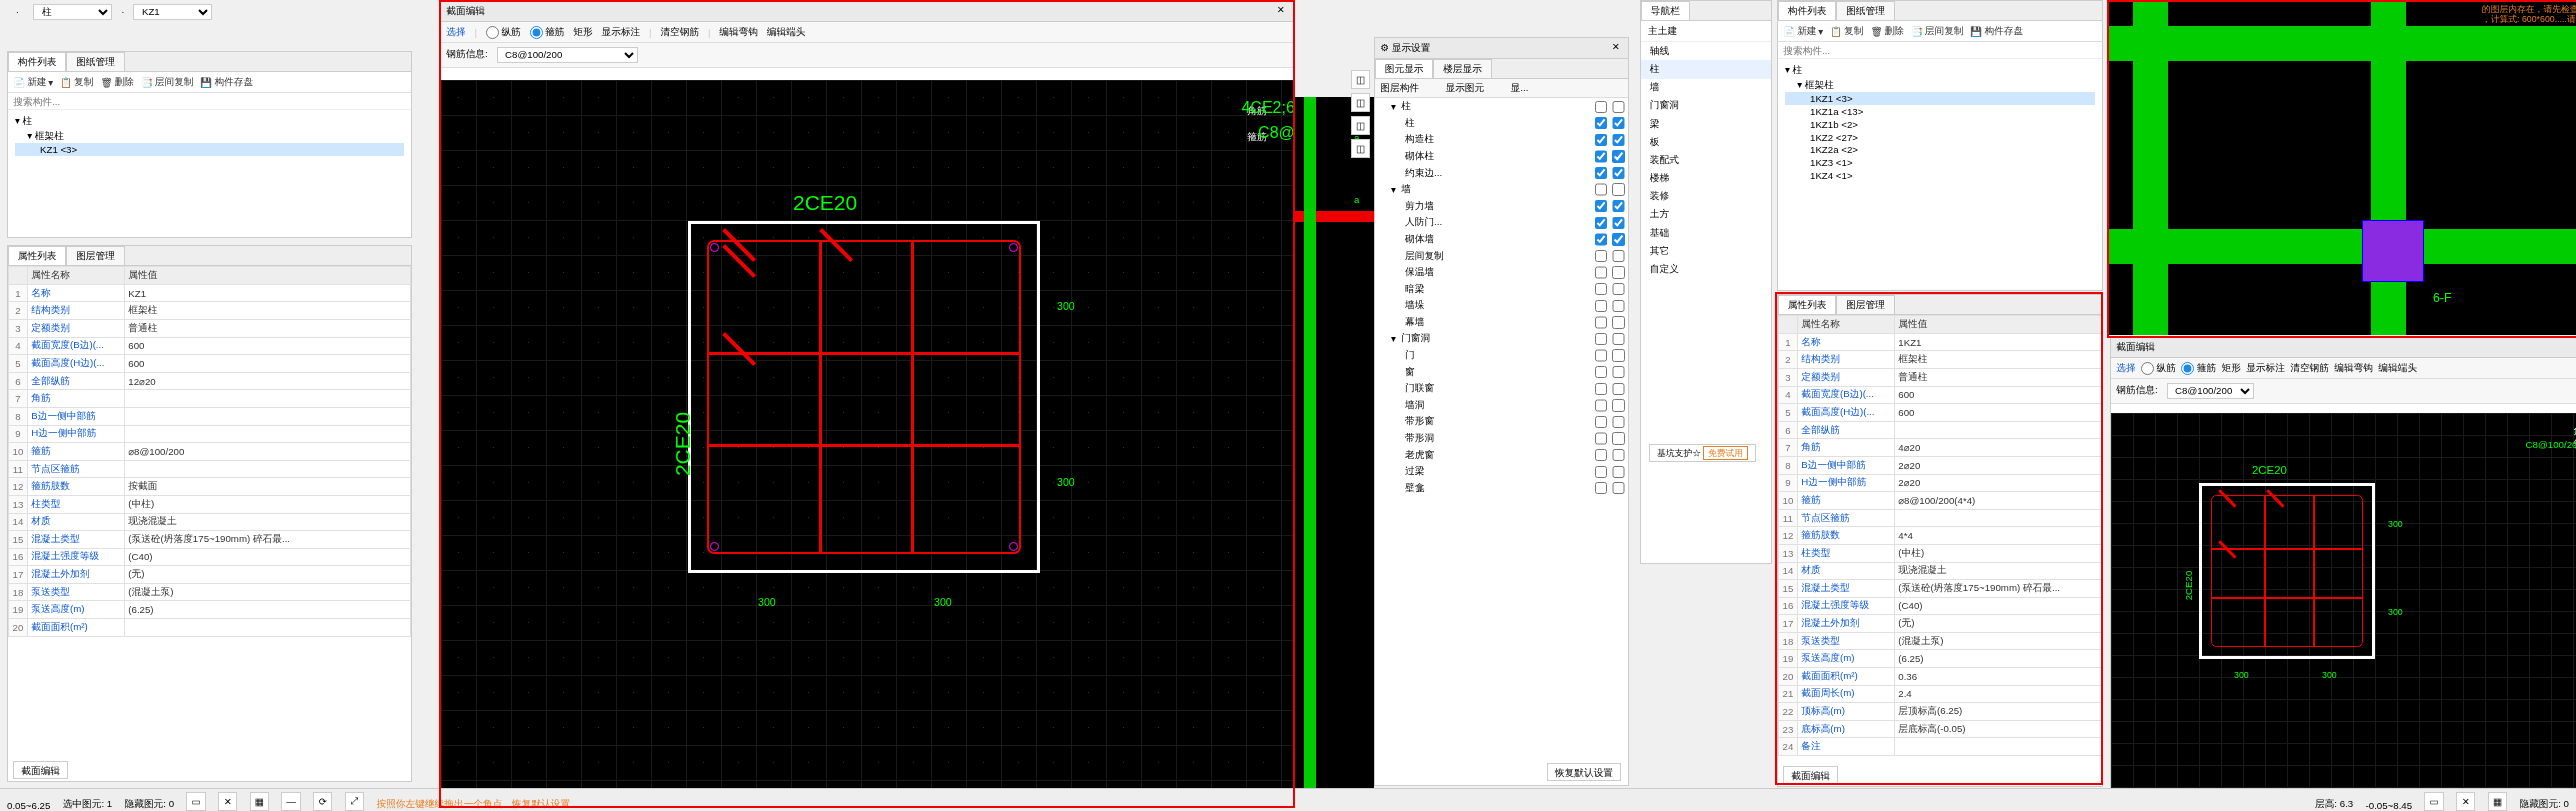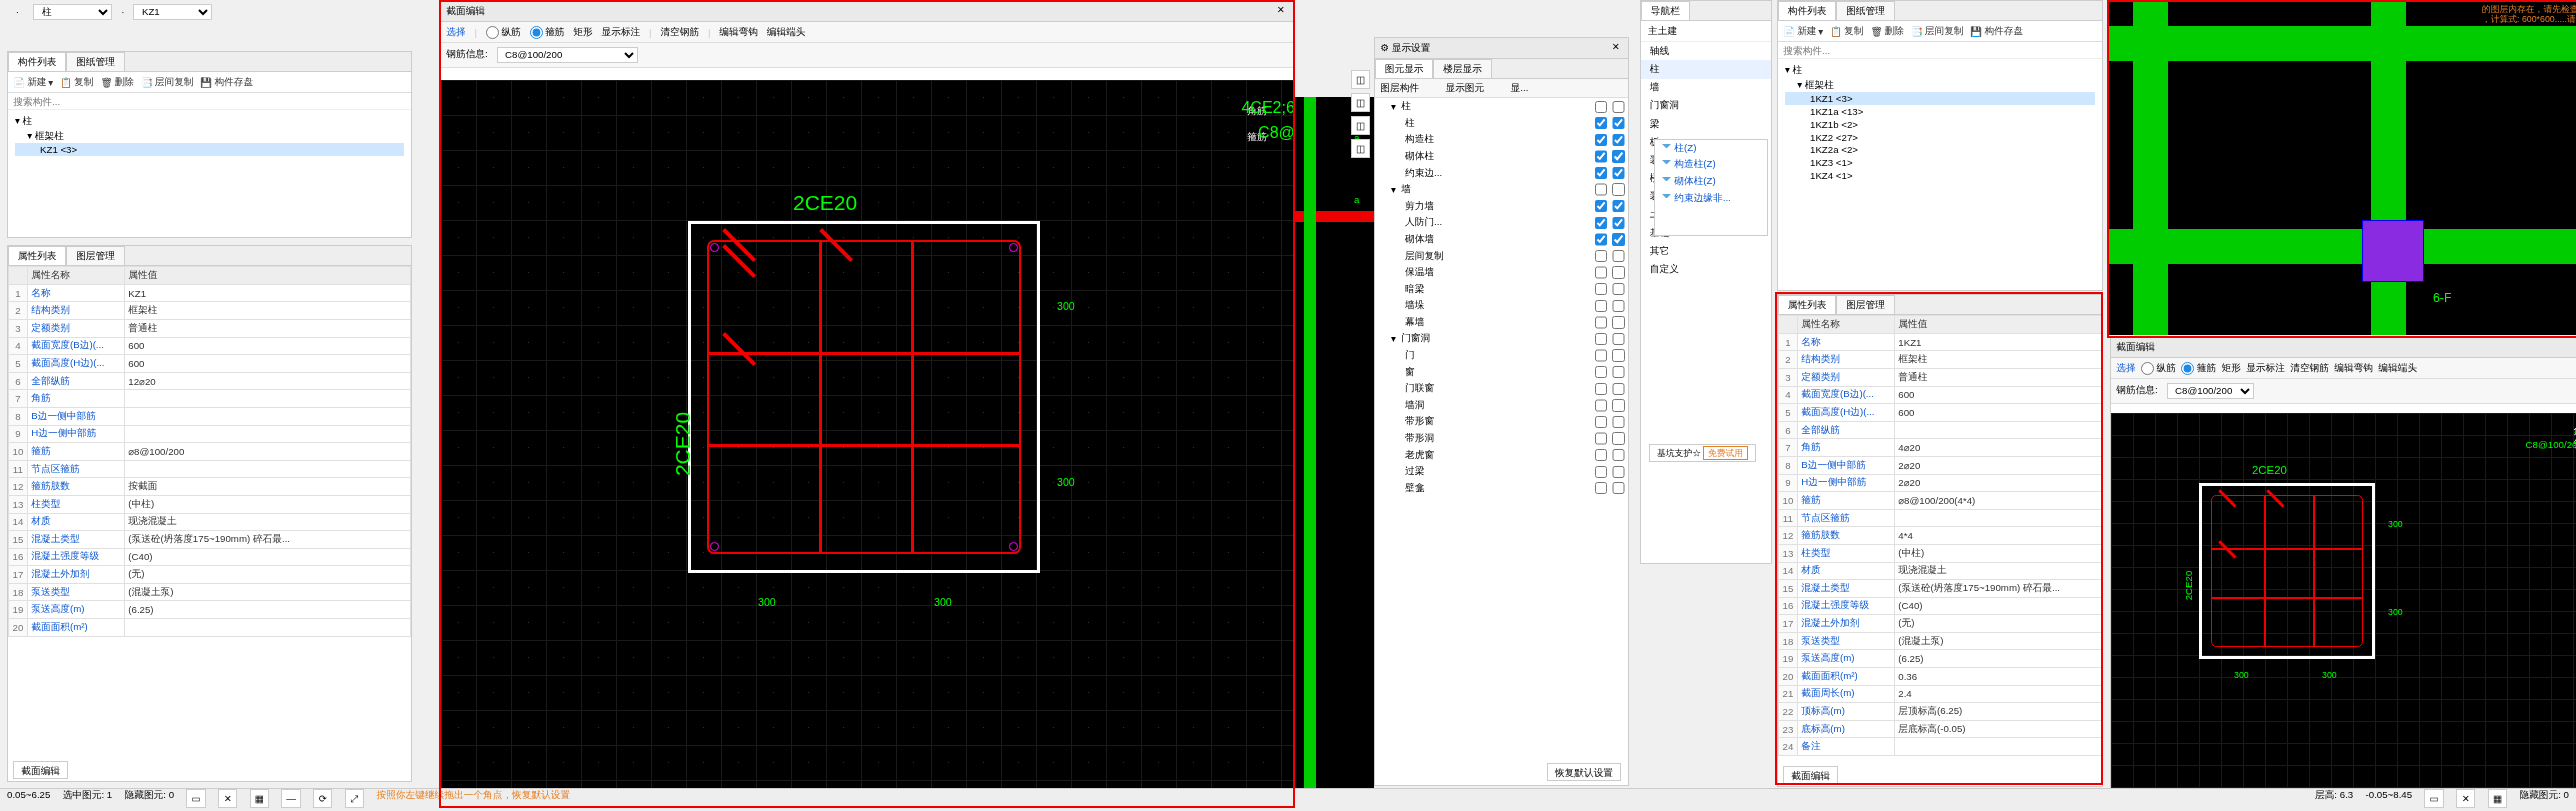--- a/index.html
+++ b/index.html
@@ -57,21 +57,21 @@
 .navcol .item{padding:2.6px 8.8px;cursor:pointer}
 .filtrow{display:flex;align-items:center;gap:3.5px;padding:1.8px 7px;color:#0b57d0}
 .funnel{width:8.8px;height:8.8px;display:inline-block;border-top:4.4px solid #5aa7e0;border-left:4.4px solid transparent;border-right:4.4px solid transparent}
 
 .viewport{background:#000;position:absolute}
 .greenline{position:absolute;background:#0c0}
 .purpleblk{position:absolute;background:#8a2be2}
 .greentxt{position:absolute;color:#0f0;font-size:12.3px}
 .orangebrk{border:0.9px solid #e67e22;color:#e67e22;padding:0.9px 3.5px;font-size:8.8px}
 
-.global-status{position:absolute;left:0;right:0;bottom:0;height:23px;background:#eee;border-top:0.9px solid #ccc;display:flex;align-items:flex-start;font-size:9.7px;gap:12.3px;padding:0 7px}
+.global-status{position:absolute;left:0;right:0;bottom:0;height:23px;background:#eee;border-top:0.9px solid #ccc;display:flex;align-items:flex-end;font-size:9.7px;gap:12.3px;padding:0 7px}
 .global-status .seg{display:flex;align-items:center;gap:3.5px}
 .ann{position:absolute;color:#0f0;font-size:11.4px}
 .smallsvgbtn{width:19.4px;height:19.4px;border:0.9px solid #ccc;background:#fff;display:flex;align-items:center;justify-content:center}
 </style>
 </head>
 <body>
 
 <div class="root" style="transform: scale(1);">
 
 <div class="panel" style="left:7px;top:0;width:405px;height:26.4px;border:none;background:transparent">
@@ -458,38 +458,20 @@
         <div class="item">装配式</div>
         <div class="item">楼梯</div>
         <div class="item">装修</div>
         <div class="item">土方</div>
         <div class="item">基础</div>
         <div class="item">其它</div>
         <div class="item">自定义</div>
       </div>
 </div>
 
-<div class="panel" style="left:1654px;top:139px;width:114px;height:97px">
-  <div class="filtrow">
-        <span class="funnel"></span>
-        <span>柱(Z)</span>
-      </div>
-  <div class="filtrow">
-        <span class="funnel"></span>
-        <span>构造柱(Z)</span>
-      </div>
-  <div class="filtrow">
-        <span class="funnel"></span>
-        <span>砌体柱(Z)</span>
-      </div>
-  <div class="filtrow">
-        <span class="funnel"></span>
-        <span>约束边缘非...</span>
-      </div>
-</div>
 <div style="position:absolute;left:1649px;top:447px"><span class="footer-btn" style="font-size:8.8px">基坑支护☆ <span class="orangebrk">免费试用</span></span></div>
 
 <div class="panel" style="left:1777px;top:0;width:326px;height:291px">
   <div class="tabrow">
     <div class="tab act">构件列表</div>
     <div class="tab">图纸管理</div>
   </div>
   <div class="toolbar-btns">
     <span>📄 <span>新建</span> ▾</span>
     <span>📋 <span>复制</span></span>

